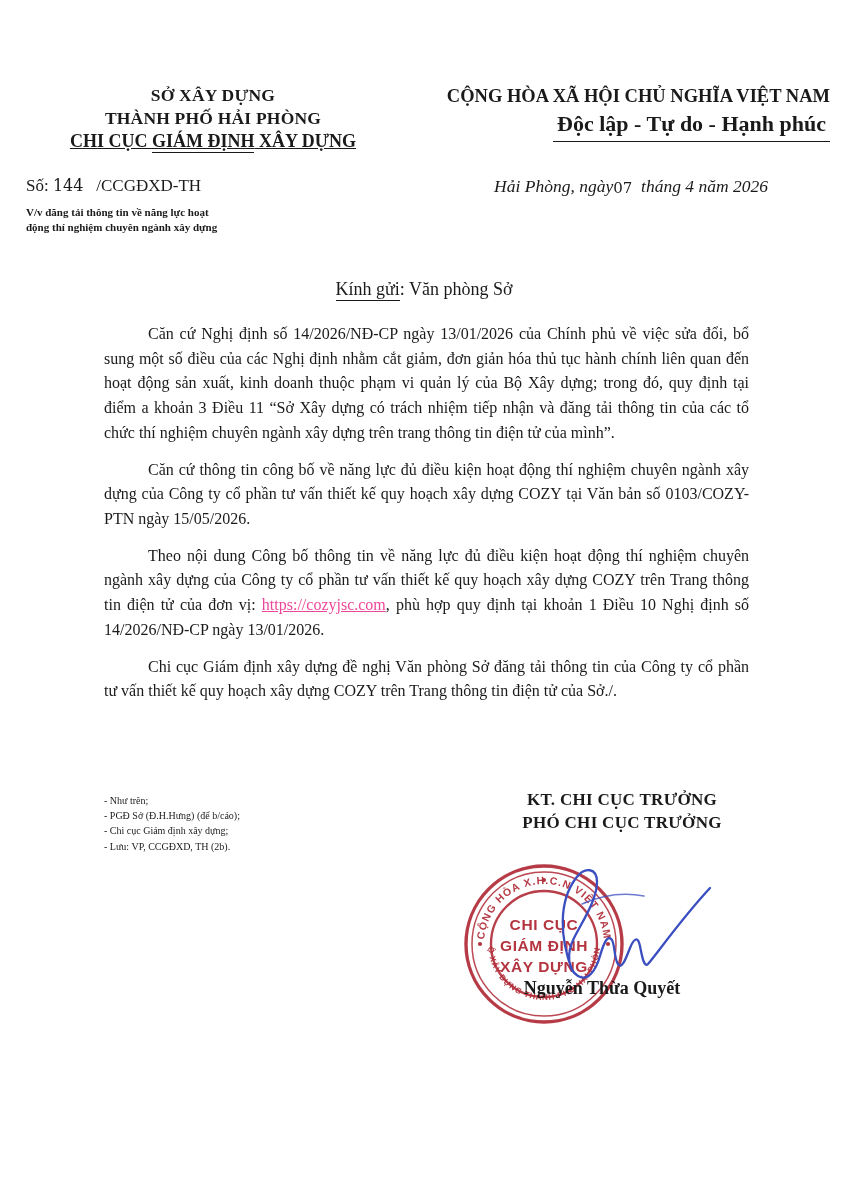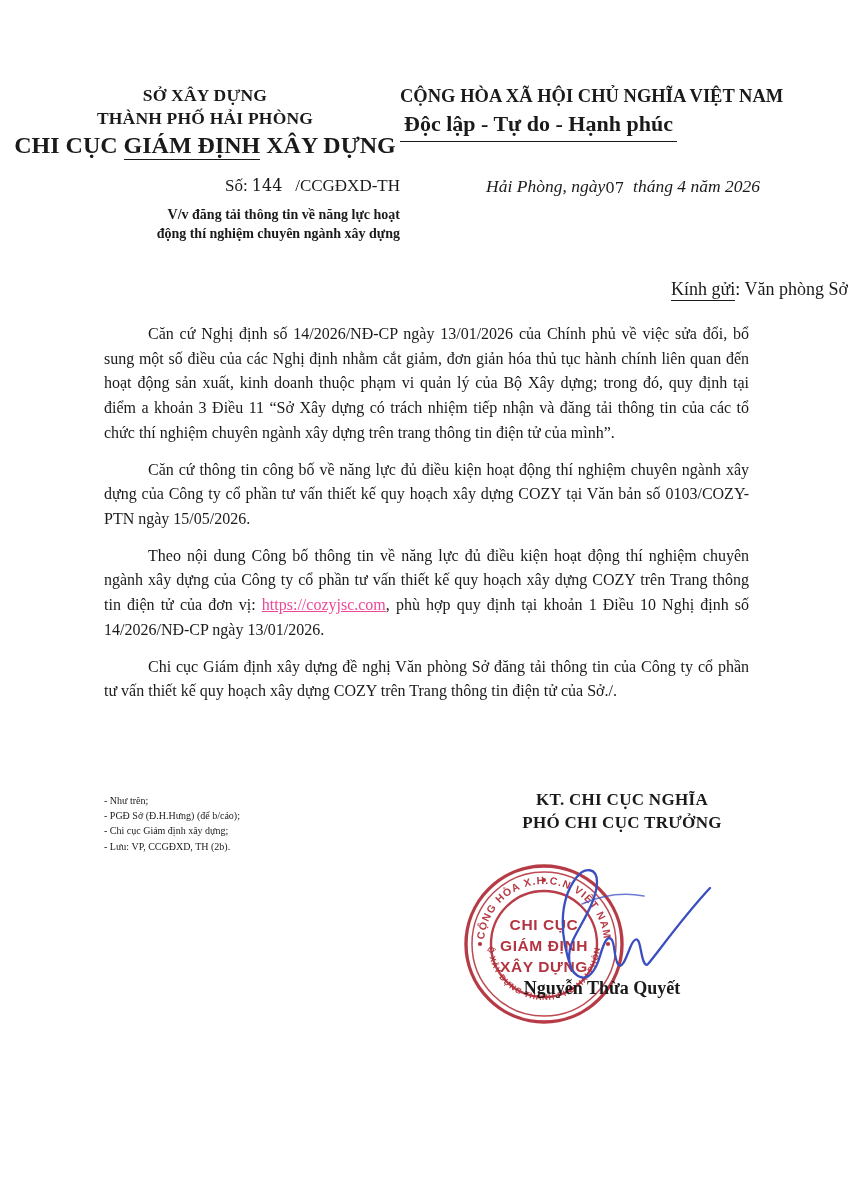--- a/index.html
+++ b/index.html
@@ -23,43 +23,45 @@
   }
 
   
   .header {
     position: absolute;
     top: 84px;
     left: 0;
     right: 0;
     display: flex;
     align-items: flex-start;
+    padding-left: 8px;
   }
   .header-left {
     width: 390px;
     text-align: center;
     padding-left: 10px;
   }
   .header-right {
     flex: 1;
-    text-align: left;
+    text-align: right;
     padding-right: 18px;
   }
   .org-line {
     font-size: 17.5px;
     font-weight: bold;
     letter-spacing: .2px;
     line-height: 1.32;
     white-space: nowrap;
   }
   .org-line-3 {
-    font-size: 24px;
+    font-size: 18px;
     font-weight: bold;
     line-height: 1.32;
     white-space: nowrap;
+    text-decoration: underline;
   }
   .underline-part {
     border-bottom: 1.6px solid #1a1a1a;
     padding-bottom: 1px;
   }
   .nation-line {
     font-size: 18.5px;
     font-weight: bold;
     line-height: 1.3;
     white-space: nowrap;
@@ -79,34 +81,34 @@
   .meta {
     position: absolute;
     top: 176px;
     left: 0;
     right: 0;
     display: flex;
     align-items: flex-start;
   }
   .meta-left {
     width: 390px;
-    text-align: right;
-    padding-left: 10px;
+    text-align: left;
+    padding-left: 26px;
   }
   .docnum {
     font-size: 17px;
     white-space: nowrap;
   }
   .docnum .filled {
     font-family: "DejaVu Serif", serif;
     font-size: 16px;
   }
   .subject {
     margin-top: 9px;
-    font-size: 14px;
+    font-size: 11px;
     font-weight: bold;
     line-height: 1.38;
   }
   .meta-right {
     flex: 1;
     text-align: center;
     padding-right: 2px;
     font-style: italic;
     font-size: 17.5px;
     white-space: nowrap;
@@ -117,21 +119,21 @@
     font-size: 15px;
     vertical-align: -1px;
   }
 
   
   .kinh-gui {
     position: absolute;
     top: 279px;
     left: 0;
     right: 0;
-    text-align: right;
+    text-align: center;
     font-size: 18px;
   }
   .kinh-gui .kg-label {
     border-bottom: 1.4px solid #1a1a1a;
     padding-bottom: 1px;
   }
 
   
   .body-text {
     position: absolute;
@@ -258,21 +260,21 @@
   </div>
 
   <div class="noi-nhan">
     <div class="noi-nhan-item">- Như trên;</div>
     <div class="noi-nhan-item">- PGĐ Sở (Đ.H.Hưng) (để b/cáo);</div>
     <div class="noi-nhan-item">- Chi cục Giám định xây dựng;</div>
     <div class="noi-nhan-item">- Lưu: VP, CCGĐXD, TH (2b).</div>
   </div>
 
   <div class="signature-block">
-    <div class="sig-title">KT. CHI CỤC NGHĨA</div>
+    <div class="sig-title">KT. CHI CỤC TRƯỞNG</div>
     <div class="sig-title">PHÓ CHI CỤC TRƯỞNG</div>
   </div>
 
   <div class="seal">
     <svg viewBox="0 0 172 172" width="172" height="172" aria-hidden="true">
       <defs>
         <path id="arcTop" d="M 26,86 A 60,60 0 0 1 146,86"></path>
         <path id="arcBottom" d="M 30,86 A 56,56 0 0 0 142,86"></path>
       </defs>
       <g fill="none" stroke="#b02a36">

